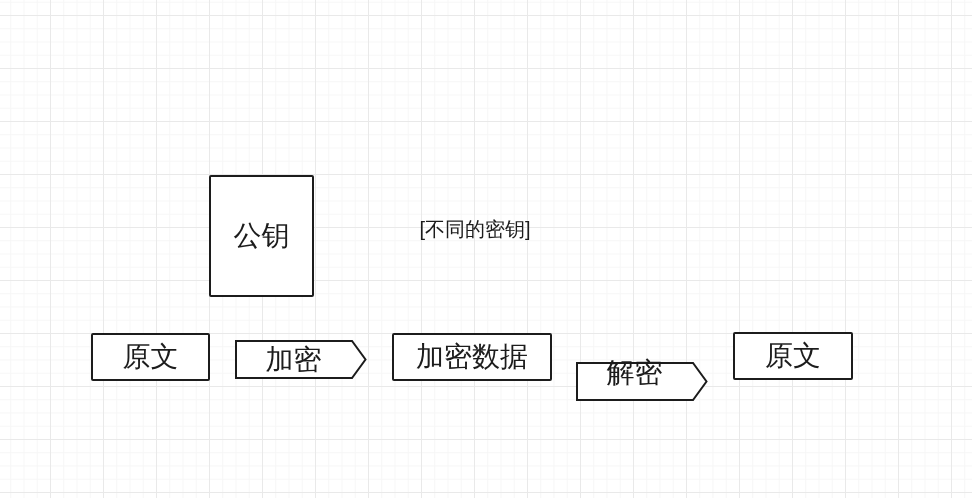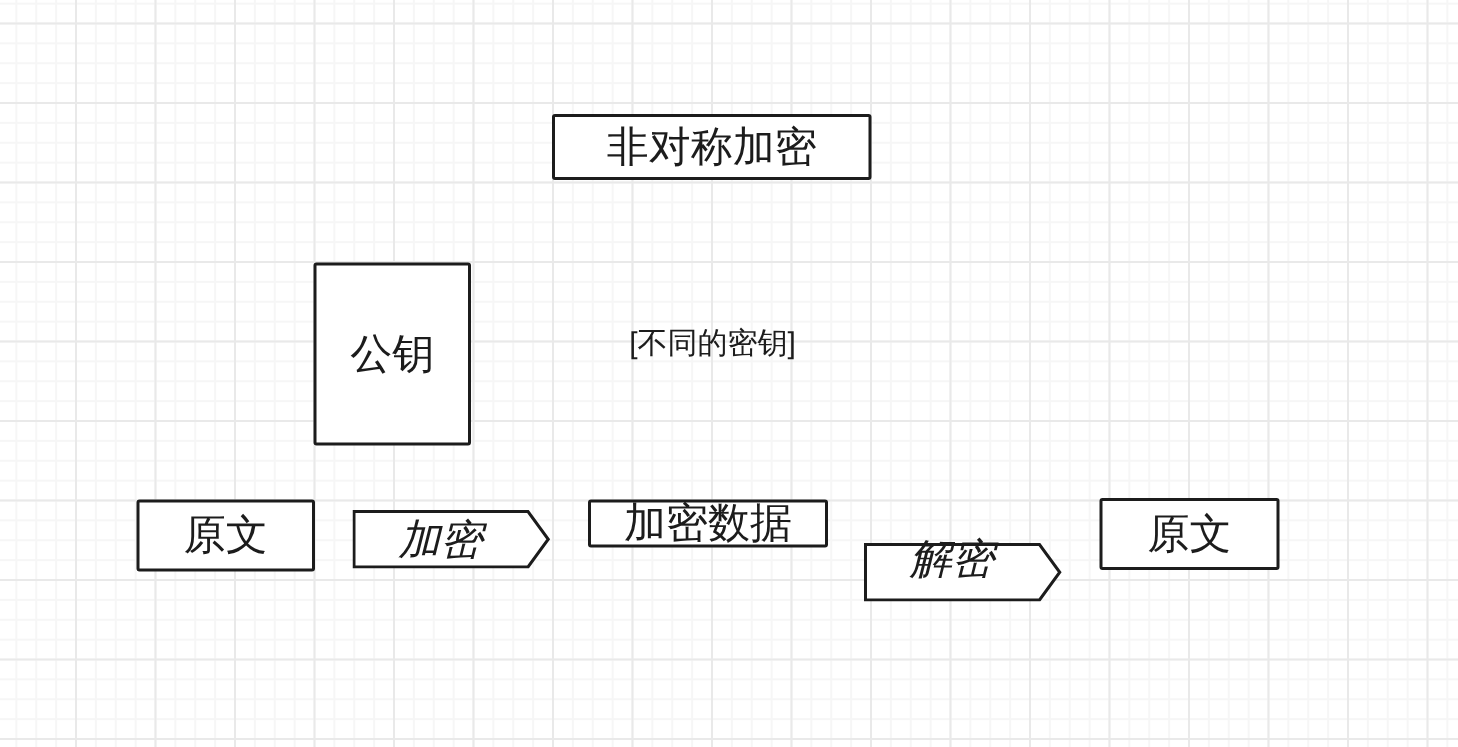--- a/index.html
+++ b/index.html
@@ -39,53 +39,49 @@
     display: flex;
     align-items: center;
     justify-content: center;
     font-size: 20px;
     line-height: 1;
     color: #1c1c1c;
     white-space: nowrap;
   }
   .arrow {
     position: absolute;
-    font-style: italic;
   }
   .arrow svg { display: block; }
   .arrow-label {
     position: absolute;
     left: 0; top: 0; bottom: 0;
     width: 117px;
     display: flex;
     align-items: center;
     justify-content: center;
     font-size: 28px;
     line-height: 1;
     color: #1c1c1c;
   }
   
   .title-box        { left: 368px; top: 76px;  width: 213px; height: 44px; }
   .public-key-box   { left: 209px; top: 175px; width: 105px; height: 122px; }
   .private-key-box  { left: 630px; top: 175px; width: 105px; height: 103px; }
   .keys-note        { left: 383px; top: 207px; width: 184px; height: 44px; }
   .plaintext-src    { left: 91px;  top: 333px; width: 119px; height: 48px; }
   .encrypt-arrow    { left: 235px; top: 340px; width: 132px; height: 39px; }
-  .ciphertext-box   { left: 392px; top: 333px; width: 160px; height: 32px; }
+  .ciphertext-box   { left: 392px; top: 333px; width: 160px; height: 48px; }
   .decrypt-arrow    { left: 576px; top: 339px; width: 132px; height: 22px; margin-top: 23px; }
   .plaintext-dst    { left: 733px; top: 332px; width: 120px; height: 48px; }
 </style>
 </head>
 <body>
 
 <div class="canvas">
 
-  <div class="shape title-box">
-    <span>非对称加密</span>
-  </div>
 
   <div class="shape public-key-box">
     <span>公钥</span>
   </div>
 
   <div class="note keys-note">
     <span>[不同的密钥]</span>
   </div>
 
 

